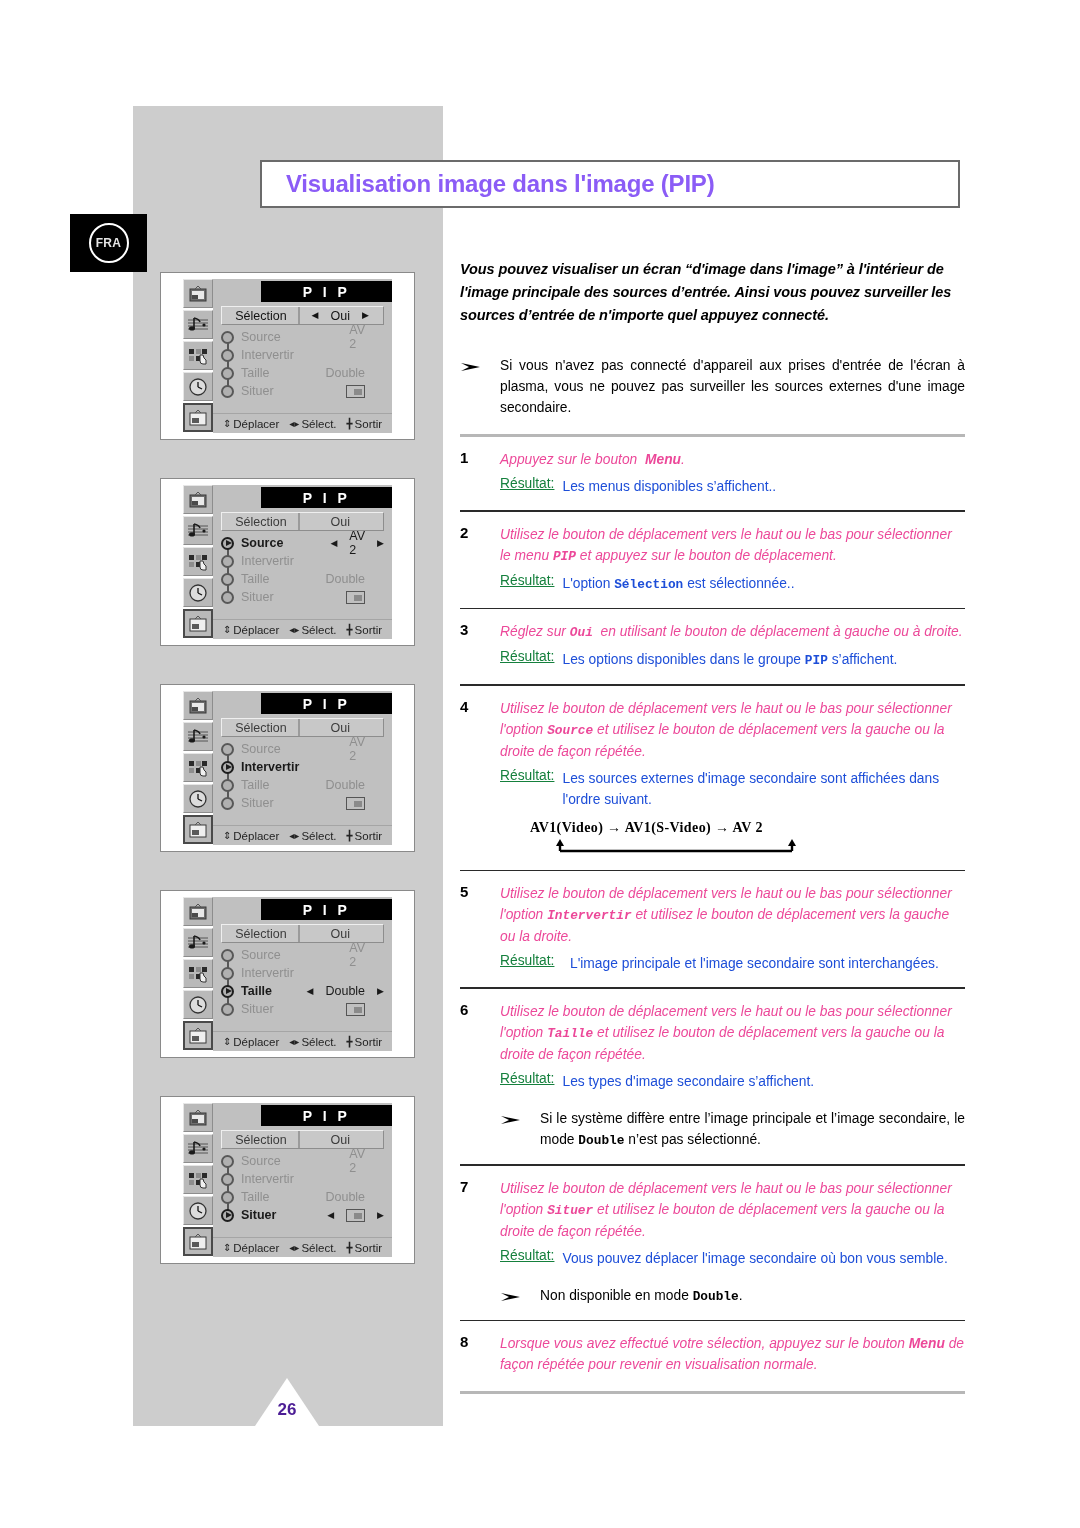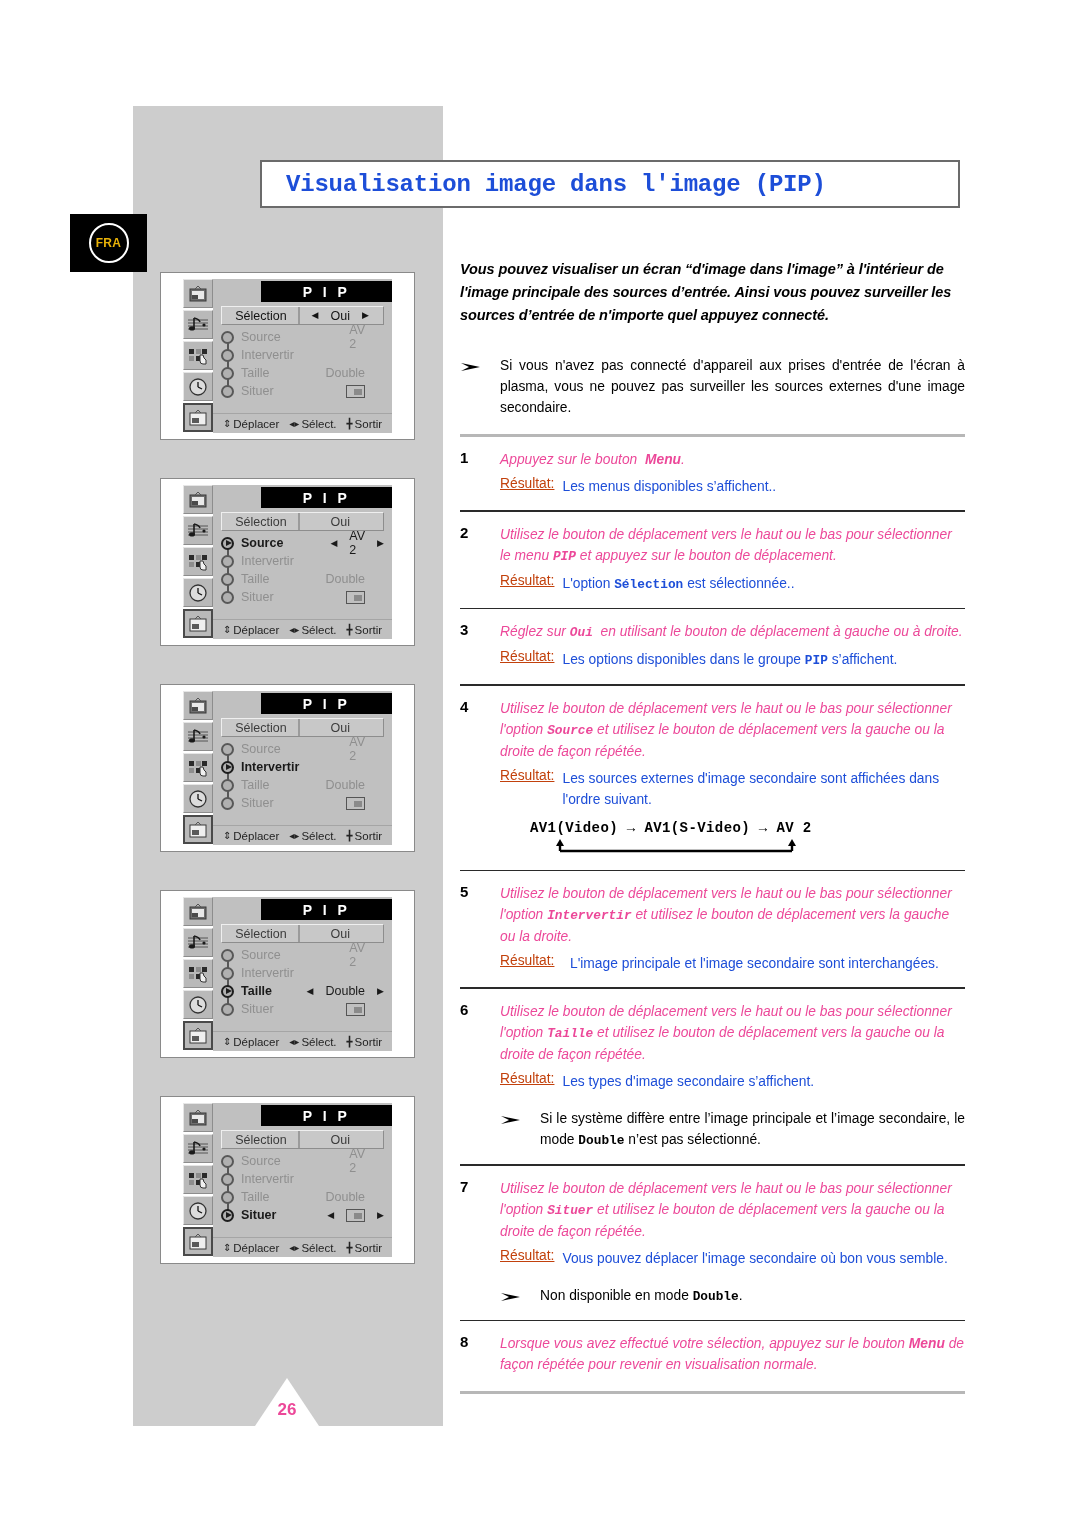--- a/index.html
+++ b/index.html
@@ -23,51 +23,51 @@
     position:absolute;
     left:70px; top:214px;
     width:77px; height:58px;
     background:#000000;
     display:flex; align-items:center; justify-content:center;
   }
   .fra-circle{
     width:40px;height:40px;border-radius:50%;
     border:2.5px solid #ffffff;
     display:flex;align-items:center;justify-content:center;
-    color:#eab308;font-size:12px;font-weight:bold;letter-spacing:.3px;
+    color:#e5e5e5;font-size:12px;font-weight:bold;letter-spacing:.3px;
   }
 
   
   .page-tri{
     position:absolute;
     left:255px; top:1378px;
     width:0;height:0;
     border-left:32px solid transparent;
     border-right:32px solid transparent;
     border-bottom:48px solid #ffffff;
   }
   .page-num{
     position:absolute;
     left:255px; top:1400px;
     width:64px; text-align:center;
-    font-size:17px;font-weight:bold;color:#ec4899;
+    font-size:17px;font-weight:bold;color:#4c1d95;
   }
 
   
   .title-bar{
     position:absolute;
     left:260px; top:160px;
     width:700px; height:48px;
     background:#ffffff;
     border:2px solid #6b6b6b;
     display:flex;align-items:center;
   }
   .title-bar span{
-    font-size:24px;font-weight:bold;color:#1d4ed8;
-    padding-left:24px;letter-spacing:-.2px;font-family:Liberation Mono, monospace;
+    font-size:24px;font-weight:bold;color:#8b5cf6;
+    padding-left:24px;letter-spacing:-.2px;
   }
 
   
   .osd{
     position:absolute;
     left:160px;
     width:255px; height:168px;
     background:#ffffff;
     border:1.5px solid #8a8a8a;
     padding:6px 22px;
@@ -233,36 +233,36 @@
     font-size:15px; font-weight:bold; color:#000;
   }
   .step-body{ flex:1; }
   .step-text{
     font-size:13.8px; line-height:21px; color:#ec4899;font-style:italic;
   }
   .result{
     display:flex; margin-top:6px; gap:8px;
   }
   .result-lbl{
-    font-size:13.8px; color:#c2410c;
+    font-size:13.8px; color:#15803d;
     text-decoration:underline;
     flex:0 0 auto;
   }
   .result-lbl.wide{ width:62px; }
   .result-txt{
     font-size:13.8px; line-height:21px; color:#1d4ed8;
   }
   .mono{ font-family:"Liberation Mono", monospace; font-weight:bold; font-size:12.8px; }
   .bold{ font-weight:bold; }
 
   .seq{
     margin-top:10px; padding-left:30px;
   }
   .seq-line{
-    font-family:Liberation Mono, monospace;
+    font-family:Liberation Serif, serif;
     font-weight:bold; font-size:14px; letter-spacing:.4px;
     color:#000;
   }
   .seq-loop{ margin-top:-1px; }
 
   .subnote{
     display:flex; margin-top:16px;
   }
   .subnote .arrowglyph{ width:40px; flex:0 0 40px; }
   .subnote .notetext{ font-size:13.8px; line-height:21px; }

